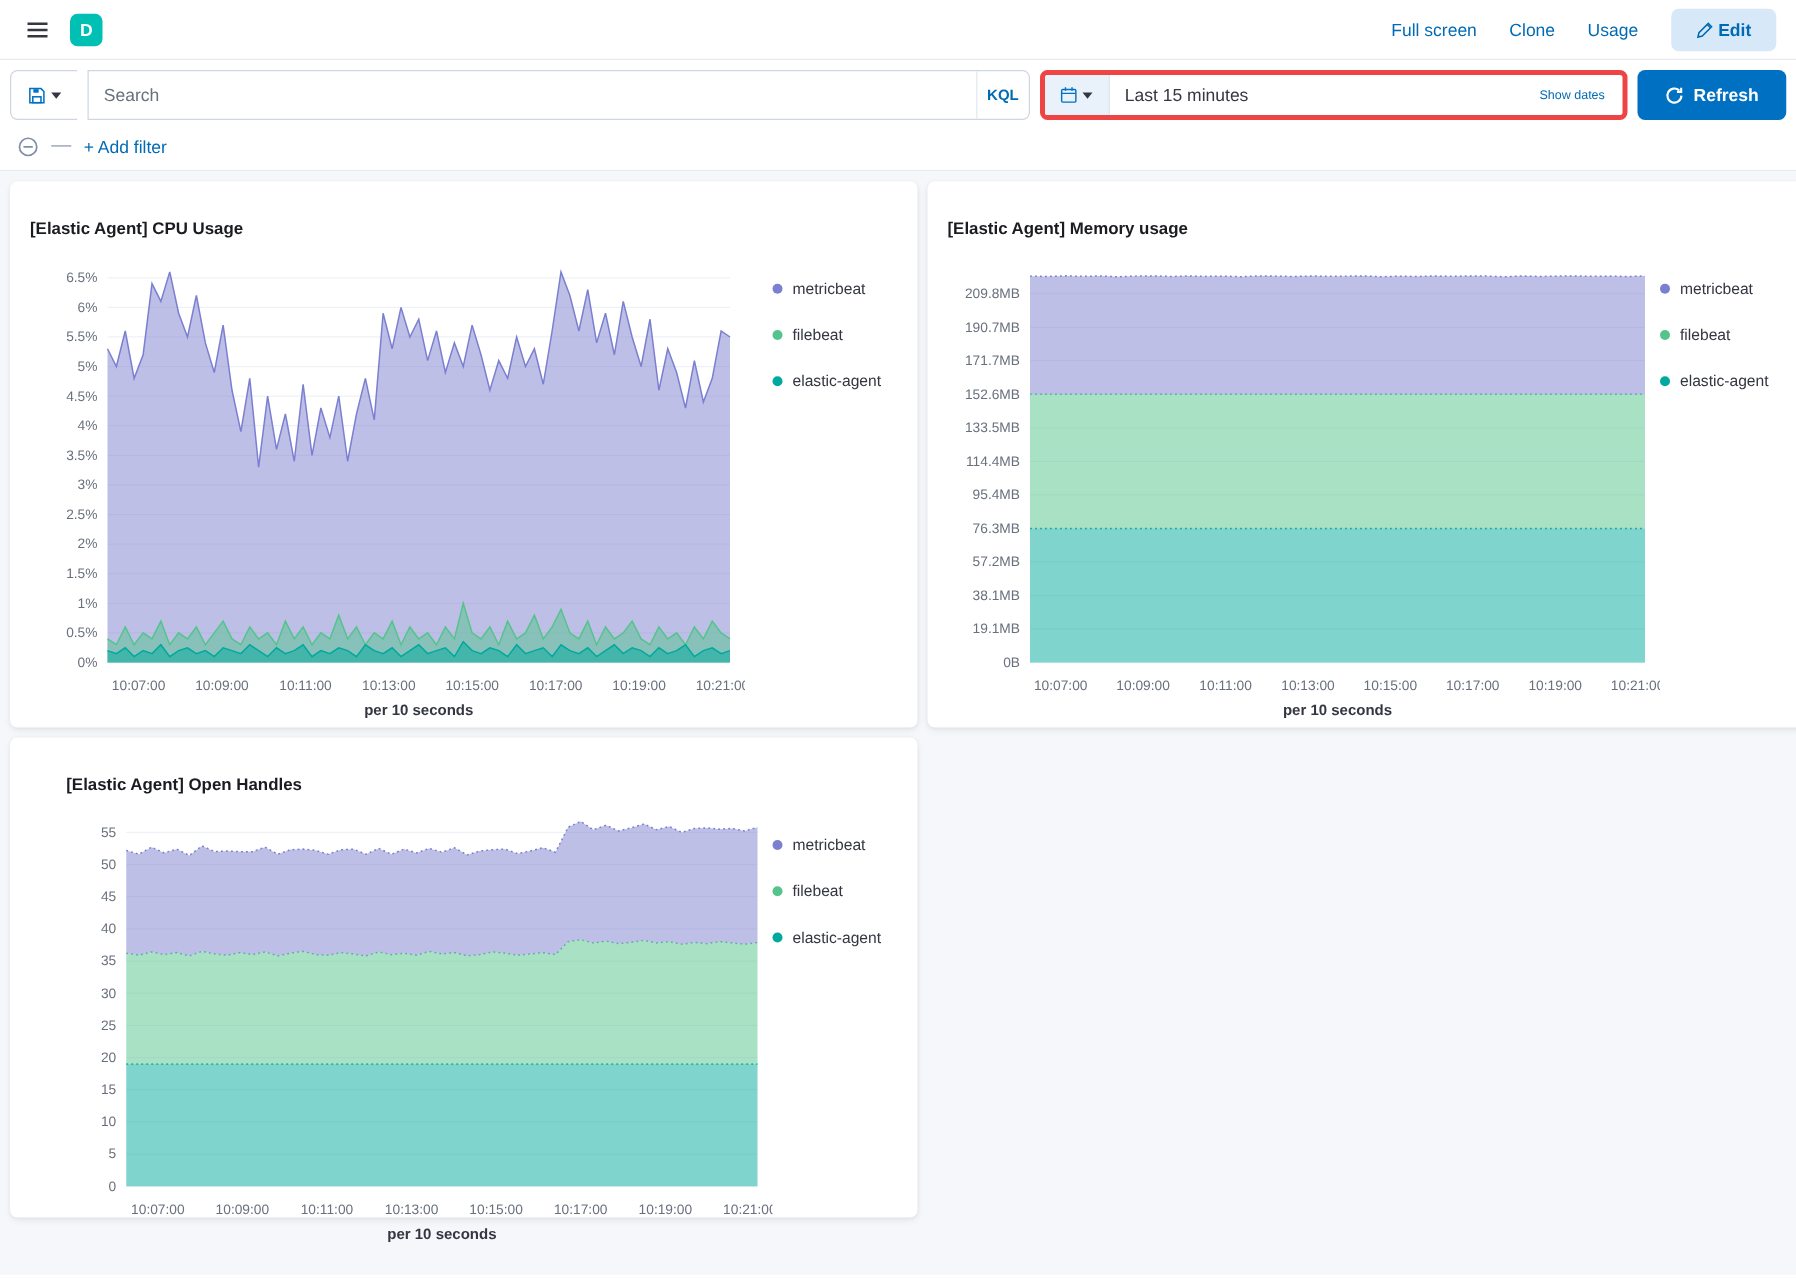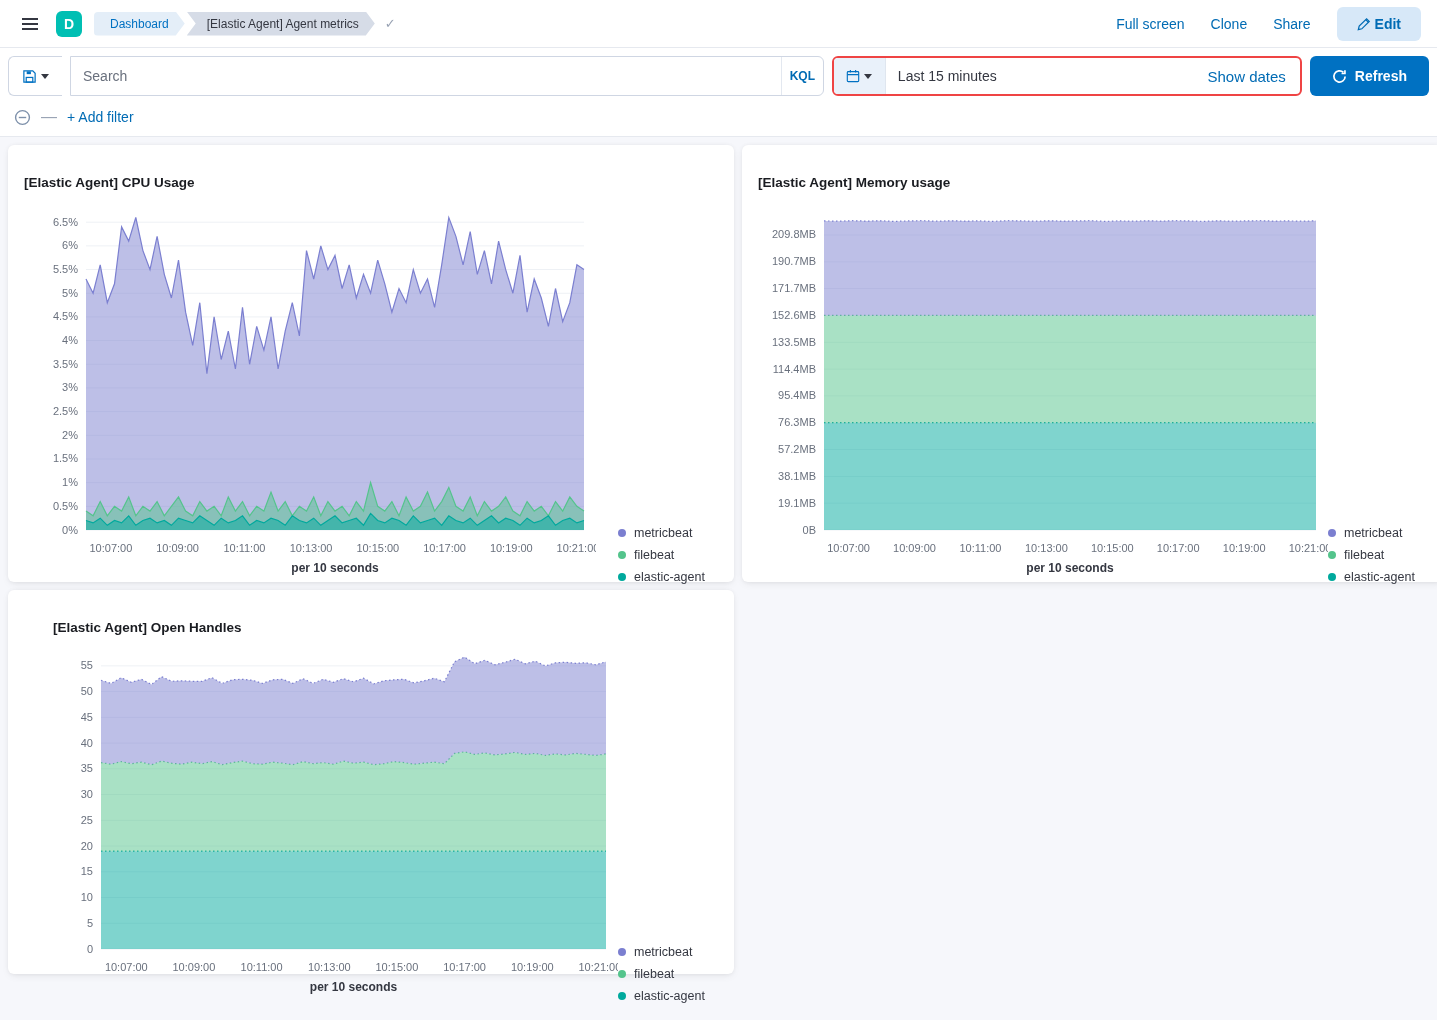--- a/index.html
+++ b/index.html
@@ -47,24 +47,24 @@
     height: 40px; width: 54px; border:1px solid #cfd6e3; border-right: none; border-radius: 6px 0 0 6px;
     background:#fff; display:flex; align-items:center; justify-content:center; gap:4px; cursor:pointer;
   }
   .search-wrap { flex:1; display:flex; height:40px; border:1px solid #cfd6e3; border-radius: 0 6px 6px 0; background:#fff; }
   .search-input { flex:1; border:none; outline:none; padding: 0 12px; font-size:14px; font-family:inherit; color:#343741; background:transparent; }
   .search-input::placeholder { color:#69707D; }
   .kql-btn {
     width: 42px; border:none; border-left:1px solid #e3e8f0; background:transparent;
     color:#006BB4; font-size:12px; font-weight:600; cursor:pointer; font-family:Liberation Sans, sans-serif;
   }
-  .date-group { width: 470px; height:40px; display:flex; align-items:center; border:2px solid #ef4444; border-radius:6px; background:#fff; overflow:hidden; }
+  .date-group { width: 470px; height:40px; display:flex; align-items:center; border:4px solid #ef4444; border-radius:6px; background:#fff; overflow:hidden; }
   .date-btn { height:100%; width: 52px; background:#e9f1fa; border:none; border-right:1px solid #dfe6ef; display:flex; align-items:center; justify-content:center; gap:4px; cursor:pointer; }
   .date-text { font-size:14px; color:#343741; padding: 0 12px; flex:1; cursor:pointer; }
-  .show-dates { color:#006BB4; font-size:15px; padding-right: 14px; text-decoration:none; cursor:pointer; white-space:nowrap; }
+  .show-dates { color:#006BB4; font-size:10px; padding-right: 14px; text-decoration:none; cursor:pointer; white-space:nowrap; }
   .refresh-btn {
     height:40px; padding: 0 22px; background:#0071c2; color:#fff; border:none; border-radius:6px;
     font-size:14px; font-weight:600; display:flex; align-items:center; gap:8px; cursor:pointer; font-family:inherit;
   }
   .chev { display:inline-block; width:0; height:0; border-left:4px solid transparent; border-right:4px solid transparent; border-top:5px solid #343741; }
   
   .filter-bar { display:flex; align-items:center; gap: 10px; padding: 4px 14px 10px; background:#fff; border-bottom:1px solid #e6e9ef; }
   .filter-icon-btn { background:none; border:none; cursor:pointer; display:flex; align-items:center; }
   .filter-dash { color:#98a2b3; }
   .add-filter { color:#006BB4; font-size:14px; text-decoration:none; cursor:pointer; }
@@ -73,43 +73,38 @@
   .grid { display:grid; grid-template-columns: 1fr 1fr; gap: 8px; }
   .panel {
     background:#fff; border-radius: 6px; padding: 8px 16px;
     box-shadow: 0 0.9px 4px -1px rgba(0,0,0,.08), 0 2.6px 8px -1px rgba(0,0,0,.06);
   }
   .panel-r1 { height: 437px; }
   .panel-r2 { height: 384px; padding-left: 45px; }
   .panel-title { font-size: 13.5px; font-weight: 700; color:#1a1c21; padding: 2px 0 6px; margin-top: 20px; }
   .chart-row { display:flex; }
   .chart-box { flex: none; }
-  .legend { margin-left:auto; padding: 28px 4px 0 0; min-width: 100px; display:flex; flex-direction:column; gap: 8px; justify-content: flex-end; }
+  .legend { margin-left:auto; padding: 28px 4px 0 0; min-width: 100px; display:flex; flex-direction:column; gap: 23px; }
   .legend-item { display:flex; align-items:center; font-size:12.5px; color:#343741; cursor:pointer; }
   .legend-dot { width:8px; height:8px; border-radius:50%; margin-right:8px; flex:none; }
 </style>
 </head>
 <body>
 
 <header class="top-bar">
   <div class="top-left">
     <button class="menu-btn" aria-label="menu">
       <span class="hamburger"></span>
     </button>
     <span class="app-badge">D</span>
-    <nav class="breadcrumbs">
-      <a class="crumb first">Dashboard</a>
-      <span class="crumb current">[Elastic Agent] Agent metrics</span>
-      <span class="check">✓</span>
-    </nav>
   </div>
   <div class="top-right">
     <a class="top-link">Full screen</a>
     <a class="top-link">Clone</a>
-    <a class="top-link">Share</a>
+    <a class="top-link">Usage</a>
     <button class="edit-btn">
       <svg width="14" height="14" viewBox="0 0 16 16">
         <path d="M1.5 14.5l1-4 8.5-8.5 3 3-8.5 8.5-4 1z" fill="none" stroke="#006BB4" stroke-width="1.4"></path>
         <path d="M10 3l3 3" stroke="#006BB4" stroke-width="1.4"></path>
       </svg>
       <span>Edit</span>
     </button>
   </div>
 </header>
 

